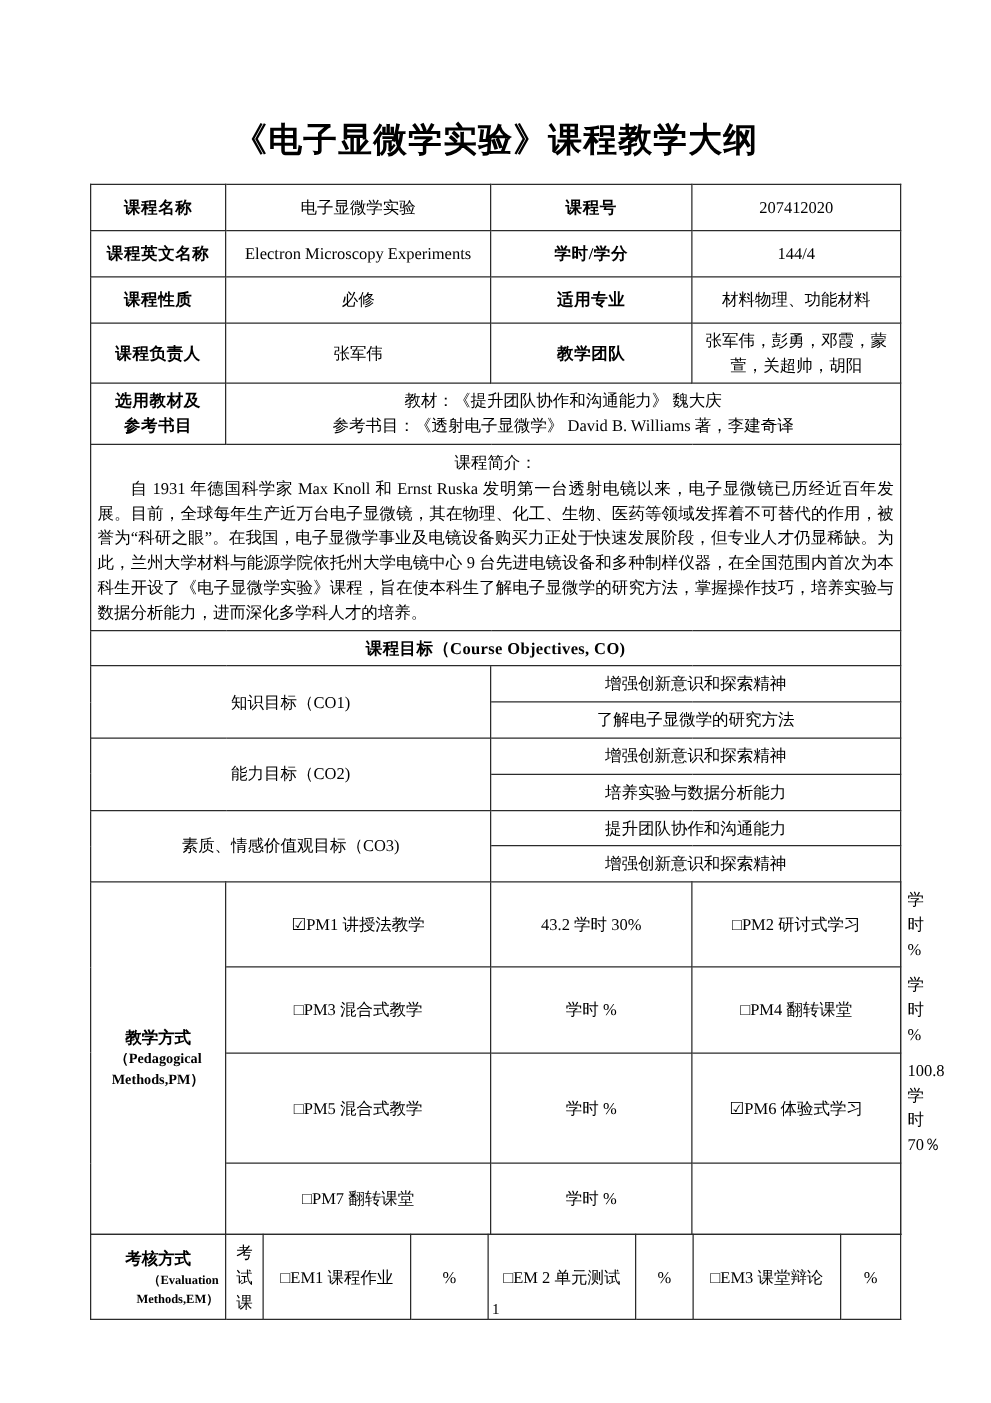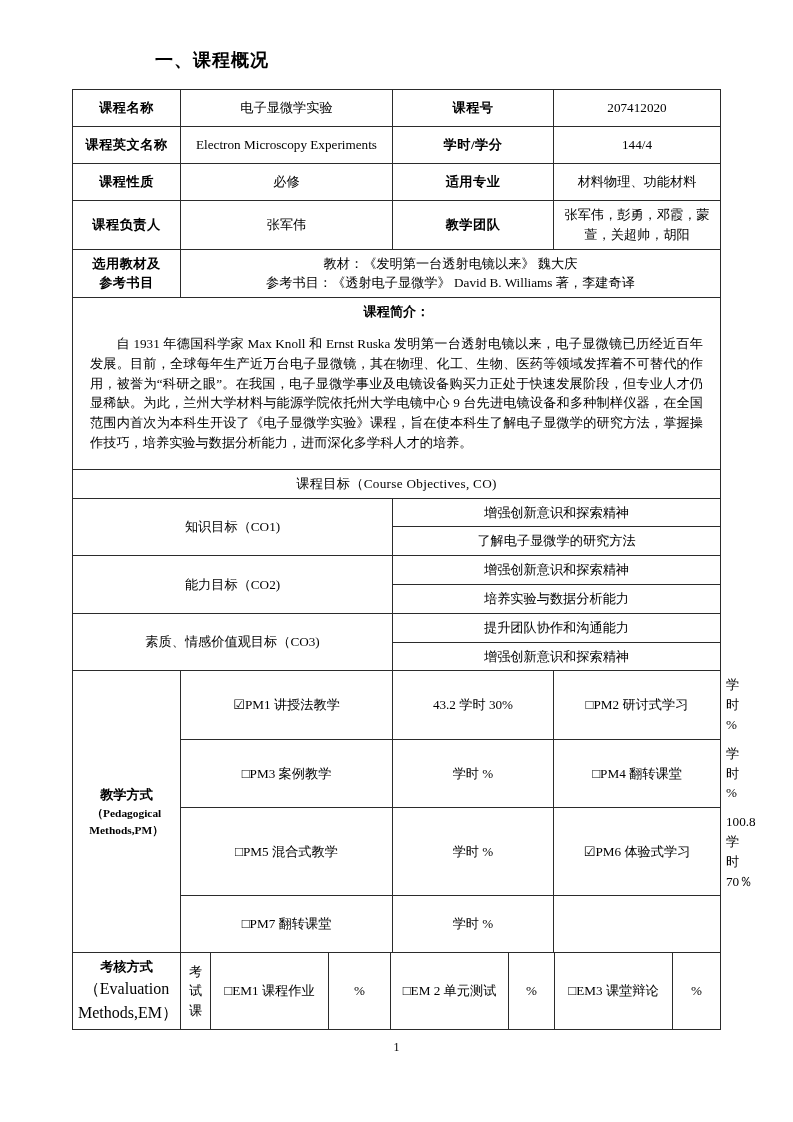--- a/index.html
+++ b/index.html
@@ -66,31 +66,31 @@
     line-height: 1.65;
   }
 
   
   .intro-cell {
     text-align: left;
     padding: 3px 7px 6px 7px;
     line-height: 1.52;
     font-size: 13px;
   }
-  .intro-cell .intro-head { font-weight: bold; display: block; margin-bottom: 1px; }
+  .intro-cell .intro-head { font-weight: normal; display: block; margin-bottom: 1px; }
   .intro-cell p {
-    margin: 12px;
+    margin: 0;
     text-indent: 2em;
     text-align: justify;
     text-justify: inter-ideograph;
   }
 
   
   .co-head {
-    font-weight: normal;
+    font-weight: bold;
     font-size: 13.6px;
     height: 24px;
     letter-spacing: 0.3px;
   }
   .co-label { font-size: 13.4px; }
   .co-item { text-align: left; padding-left: 10px; height: 25px; font-size: 13.4px; }
 
   
   .pm-label-cell {
     font-weight: bold;
@@ -105,23 +105,24 @@
   .pm-name { text-align: left; padding-left: 14px; font-size: 13px; white-space: nowrap; }
   .pm-val { font-size: 13px; }
 
   
   .em-label-cell {
     font-weight: bold;
     line-height: 1.4;
     font-size: 13.2px;
   }
   .em-label-cell .em-en {
-    font-weight: normal;
-    font-size: 16px;
+    font-weight: bold;
+    font-size: 10px;
     display: block;
+    text-align: right;
   }
   .em-vert {
     font-size: 12px;
     line-height: 1.12;
     padding: 3px 2px;
   }
   .em-vert span { display: block; }
   .em-row td { height: 52px; }
   .em-name { font-size: 12.8px; white-space: nowrap; }
   .em-pct { font-size: 12.8px; }
@@ -133,22 +134,22 @@
     top: 1040px;
     text-align: center;
     font-size: 12px;
   }
 </style>
 </head>
 <body>
 
 <div class="page">
 
-
-  <div class="section-heading">一、课程概况</div>
+  <div class="doc-title">《电子显微学实验》课程教学大纲</div>
+
 
   <table class="tbl">
     <colgroup>
       <col style="width:108px">
       <col style="width:212px">
       <col style="width:161px">
       <col style="width:167px">
     </colgroup>
     <tbody>
 
@@ -179,21 +180,21 @@
         <td class="lbl">教学团队</td>
         <td>张军伟，彭勇，邓霞，蒙萱，关超帅，胡阳</td>
       </tr>
 
       <tr>
         <td class="lbl">
           <div>选用教材及</div>
           <div>参考书目</div>
         </td>
         <td colspan="3" class="books-cell">
-          <div>教材：《发明第一台透射电镜以来》 魏大庆</div>
+          <div>教材：《提升团队协作和沟通能力》 魏大庆</div>
           <div>参考书目：《透射电子显微学》 David B. Williams 著，李建奇译</div>
         </td>
       </tr>
 
       <tr>
         <td colspan="4" class="intro-cell">
           <span class="intro-head">课程简介：</span>
           <p>自 1931 年德国科学家 Max Knoll 和 Ernst Ruska 发明第一台透射电镜以来，电子显微镜已历经近百年发展。目前，全球每年生产近万台电子显微镜，其在物理、化工、生物、医药等领域发挥着不可替代的作用，被誉为“科研之眼”。在我国，电子显微学事业及电镜设备购买力正处于快速发展阶段，但专业人才仍显稀缺。为此，兰州大学材料与能源学院依托州大学电镜中心 9 台先进电镜设备和多种制样仪器，在全国范围内首次为本科生开设了《电子显微学实验》课程，旨在使本科生了解电子显微学的研究方法，掌握操作技巧，培养实验与数据分析能力，进而深化多学科人才的培养。</p>
         </td>
       </tr>
@@ -231,21 +232,21 @@
           <div>教学方式</div>
           <span class="pm-en">（Pedagogical</span>
           <span class="pm-en">Methods,PM）</span>
         </td>
         <td class="pm-name">☑PM1 讲授法教学</td>
         <td class="pm-val">43.2 学时  30%</td>
         <td class="pm-name">□PM2 研讨式学习</td>
         <td class="pm-val">学时    %</td>
       </tr>
       <tr class="pm-row">
-        <td class="pm-name">□PM3 案例教学</td>
+        <td class="pm-name">□PM3 混合式教学</td>
         <td class="pm-val">学时    %</td>
         <td class="pm-name">□PM4 翻转课堂</td>
         <td class="pm-val">学时    %</td>
       </tr>
       <tr class="pm-row">
         <td class="pm-name">□PM5 混合式教学</td>
         <td class="pm-val">学时    %</td>
         <td class="pm-name">☑PM6 体验式学习</td>
         <td class="pm-val">100.8 学时 70％</td>
       </tr>

